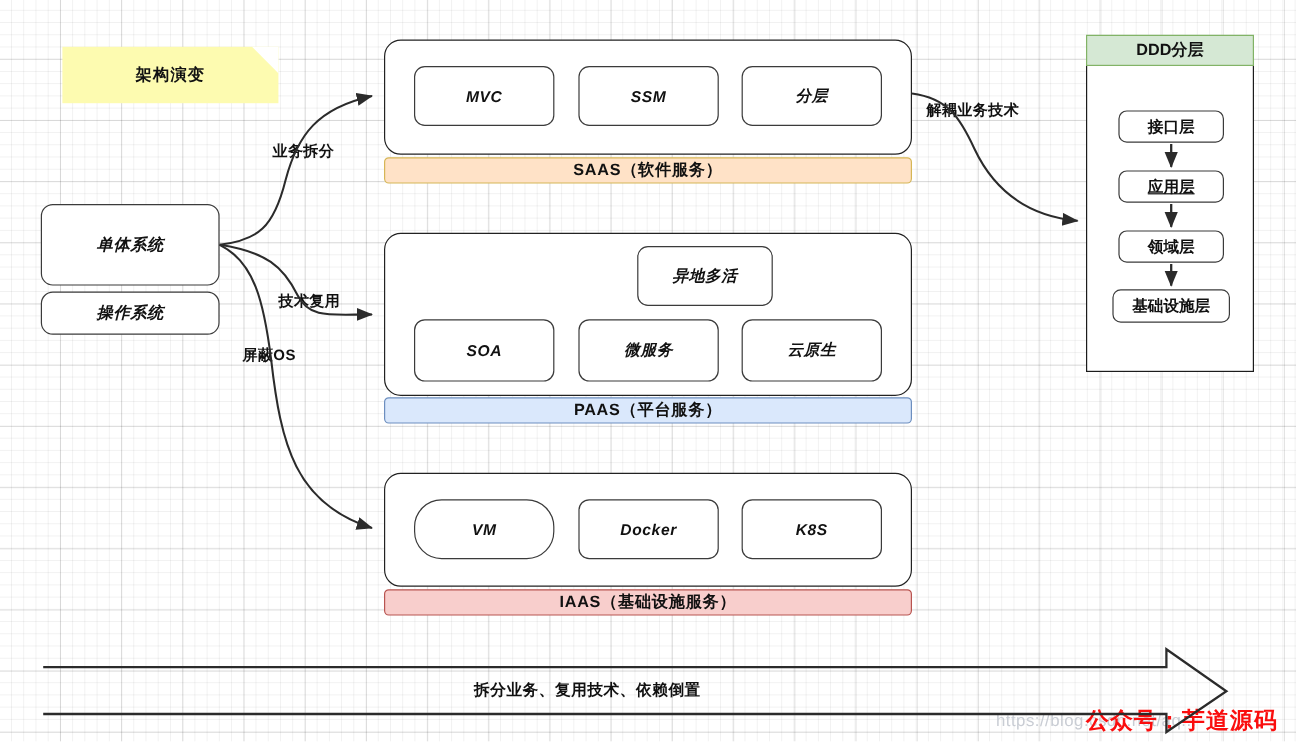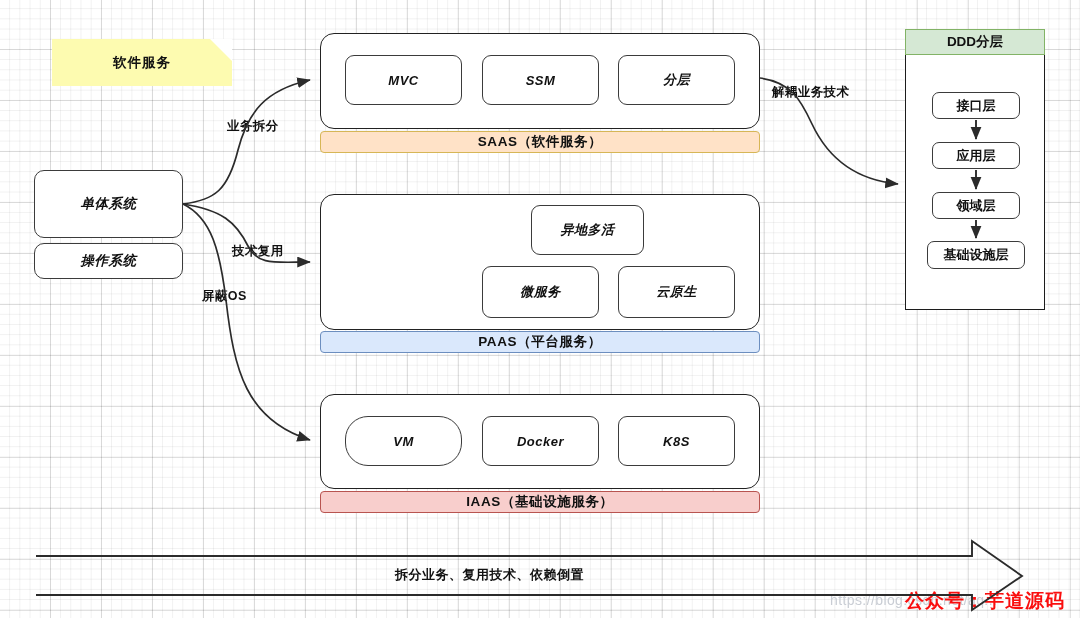--- a/index.html
+++ b/index.html
@@ -155,21 +155,21 @@
     height: 618px;
     pointer-events: none;
   }
 </style>
 </head>
 <body>
 
 <div id="canvas">
 
   <div class="layer note" style="left:52px; top:39px; width:180px; height:47px;">
-    <span>软件服务</span>
+    <span>架构演变</span>
     <span class="note-fold"></span>
   </div>
 
   <div class="layer rbox" style="left:34px; top:170px; width:149px; height:68px;">
     <span>单体系统</span>
   </div>
   <div class="layer rbox" style="left:34px; top:243px; width:149px; height:36px;">
     <span>操作系统</span>
   </div>
 
@@ -184,20 +184,23 @@
     <span>分层</span>
   </div>
   <div class="layer banner" style="left:320px; top:131px; width:440px; height:22px; background:#ffe2c7; border:1.4px solid #d6b656;">
     <span>SAAS（软件服务）</span>
   </div>
 
   <div class="layer group-shell" style="left:320px; top:194px; width:440px; height:136px;"></div>
   <div class="layer rbox small" style="left:531px; top:205px; width:113px; height:50px;">
     <span>异地多活</span>
   </div>
+  <div class="layer rbox small" style="left:345px; top:266px; width:117px; height:52px;">
+    <span>SOA</span>
+  </div>
   <div class="layer rbox small" style="left:482px; top:266px; width:117px; height:52px;">
     <span>微服务</span>
   </div>
   <div class="layer rbox small" style="left:618px; top:266px; width:117px; height:52px;">
     <span>云原生</span>
   </div>
   <div class="layer banner" style="left:320px; top:331px; width:440px; height:22px; background:#dae8fc; border:1.4px solid #6c8ebf;">
     <span>PAAS（平台服务）</span>
   </div>
 
@@ -215,21 +218,21 @@
     <span>IAAS（基础设施服务）</span>
   </div>
 
   <div class="layer ddd-header" style="left:905px; top:29px; width:140px; height:26px; background:#d5e8d4; border:1.4px solid #82b366;">
     <span>DDD分层</span>
   </div>
   <div class="layer ddd-body" style="left:905px; top:55px; width:140px; height:255px;"></div>
   <div class="layer ddd-item" style="left:932px; top:92px; width:88px; height:27px;">
     <span>接口层</span>
   </div>
-  <div class="layer ddd-item" style="left:932px; top:142px; width:88px; height:27px;">
+  <div class="layer ddd-item" style="left:932px; top:142px; width:88px; height:27px;text-decoration:underline;">
     <span>应用层</span>
   </div>
   <div class="layer ddd-item" style="left:932px; top:192px; width:88px; height:27px;">
     <span>领域层</span>
   </div>
   <div class="layer ddd-item" style="left:927px; top:241px; width:98px; height:28px;">
     <span>基础设施层</span>
   </div>
 
   <div class="edge-label" style="left:227px; top:118px;">

